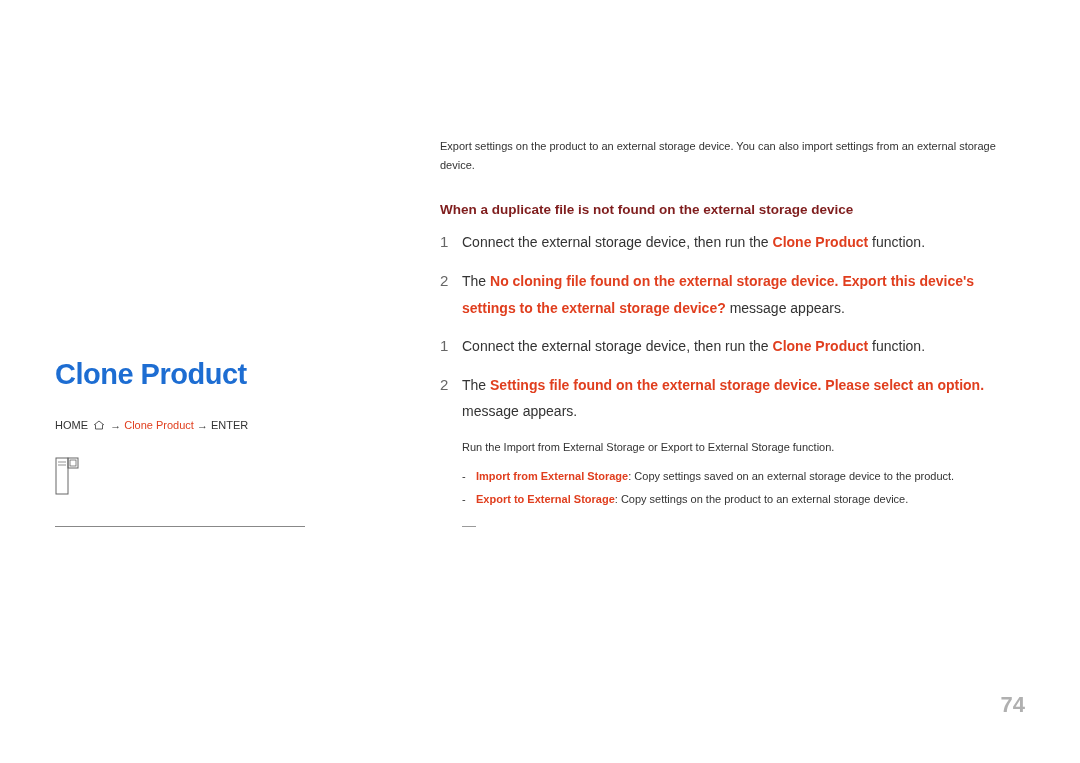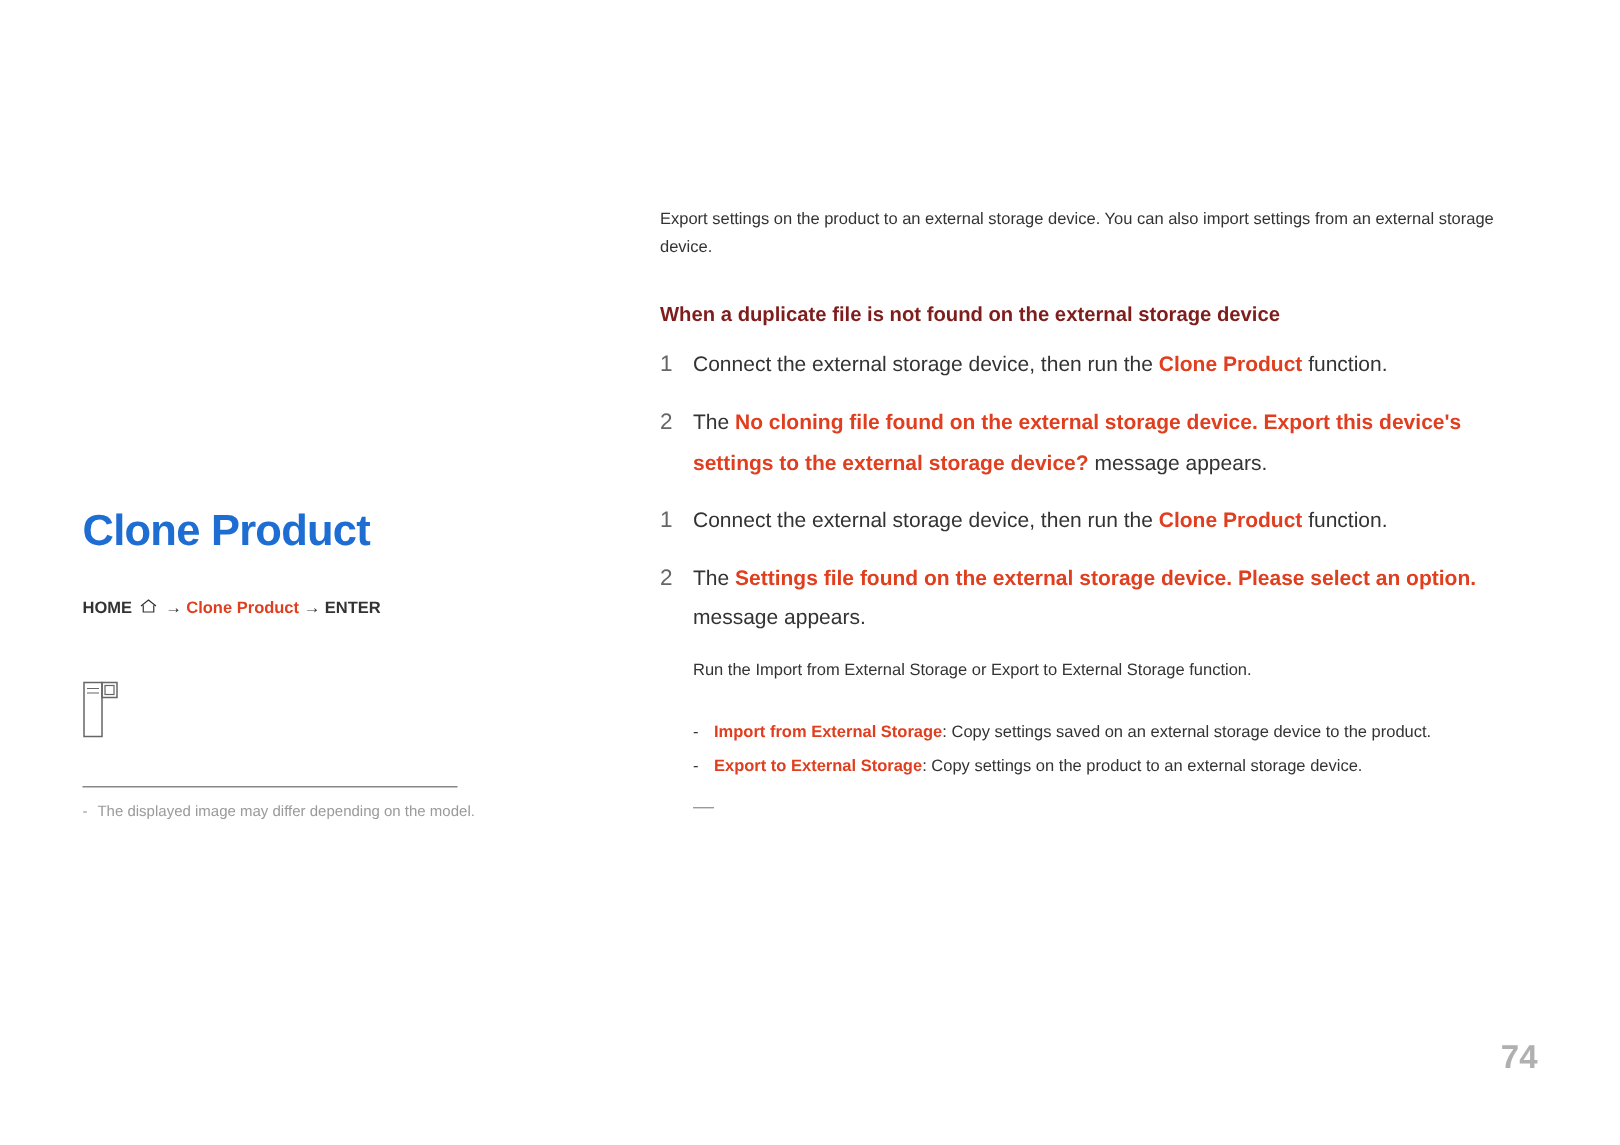--- a/index.html
+++ b/index.html
@@ -30,23 +30,23 @@
     }
     .title {
       font-size: 29px;
       font-weight: 600;
       color: #1d6dd2;
       margin-bottom: 28px;
       letter-spacing: -0.5px;
     }
     .breadcrumb {
       font-size: 11px;
-      font-weight: bold;
-      color: #333;
-      margin-bottom: 42px;
+      font-weight: normal;
+      color: #333;
+      margin-bottom: 25px;
     }
     .breadcrumb .home-icon {
       display: inline-block;
       vertical-align: middle;
       margin: 0 2px;
     }
     .breadcrumb .highlight {
       color: #e03e1e;
     }
     .device-icon-wrap {
@@ -104,21 +104,21 @@
     }
     .step-text .highlight-bold {
       color: #e03e1e;
       font-weight: bold;
     }
     .sub-text {
       font-size: 11px;
       color: #333;
       line-height: 1.9;
       margin-left: 22px;
-      margin-bottom: 21px;
+      margin-bottom: 9px;
     }
     .bullet-item {
       display: flex;
       margin-left: 22px;
       margin-bottom: 4px;
       font-size: 11px;
       line-height: 1.7;
     }
     .bullet-dash {
       width: 14px;
@@ -176,24 +176,20 @@
     <div class="device-icon-wrap">
       <svg width="24" height="40" viewBox="0 0 24 40">
         <rect x="1" y="1" width="12" height="36" fill="none" stroke="#666" stroke-width="1"></rect>
         <rect x="13" y="1" width="10" height="10" fill="none" stroke="#666" stroke-width="1"></rect>
         <rect x="15" y="3" width="6" height="6" fill="none" stroke="#666" stroke-width="0.8"></rect>
         <line x1="3" y1="5" x2="11" y2="5" stroke="#666" stroke-width="0.7"></line>
         <line x1="3" y1="8" x2="11" y2="8" stroke="#666" stroke-width="0.7"></line>
       </svg>
     </div>
     <hr class="divider">
-    <div class="footnote">
-      <span class="footnote-dash">-</span>
-      <span>The displayed image may differ depending on the model.</span>
-    </div>
   </div>
 
   <div class="right-column">
     <p class="intro-text">Export settings on the product to an external storage device. You can also import settings from an external storage device.</p>
 
     <h2 class="section-heading">When a duplicate file is not found on the external storage device</h2>
 
     <div class="numbered-step">
       <span class="step-number">1</span>
       <span class="step-text">

